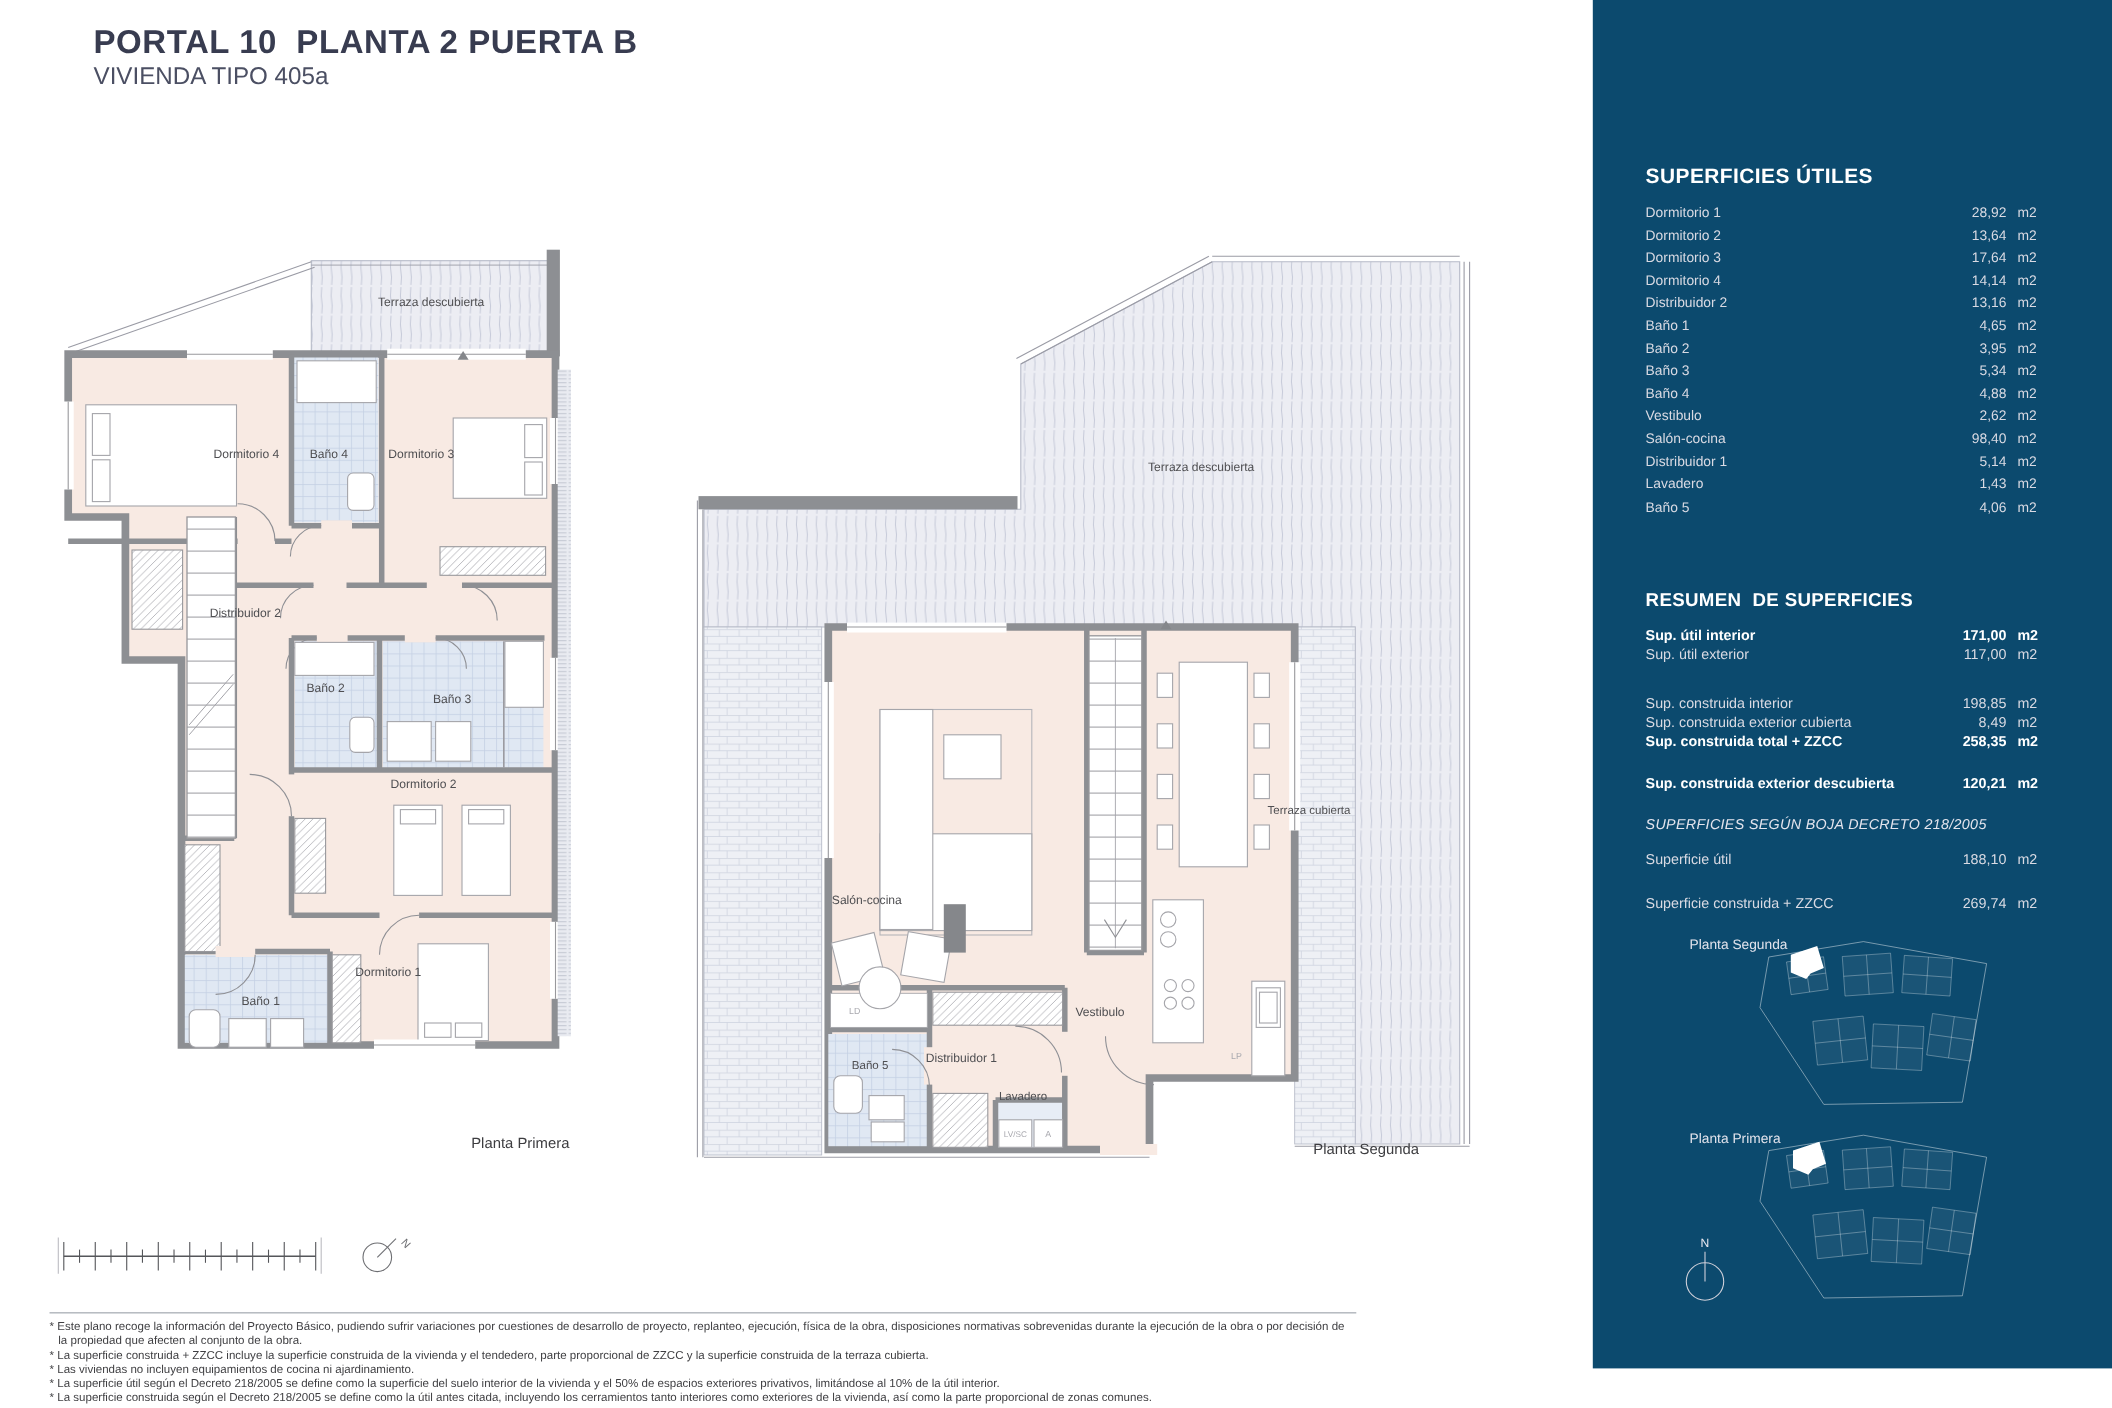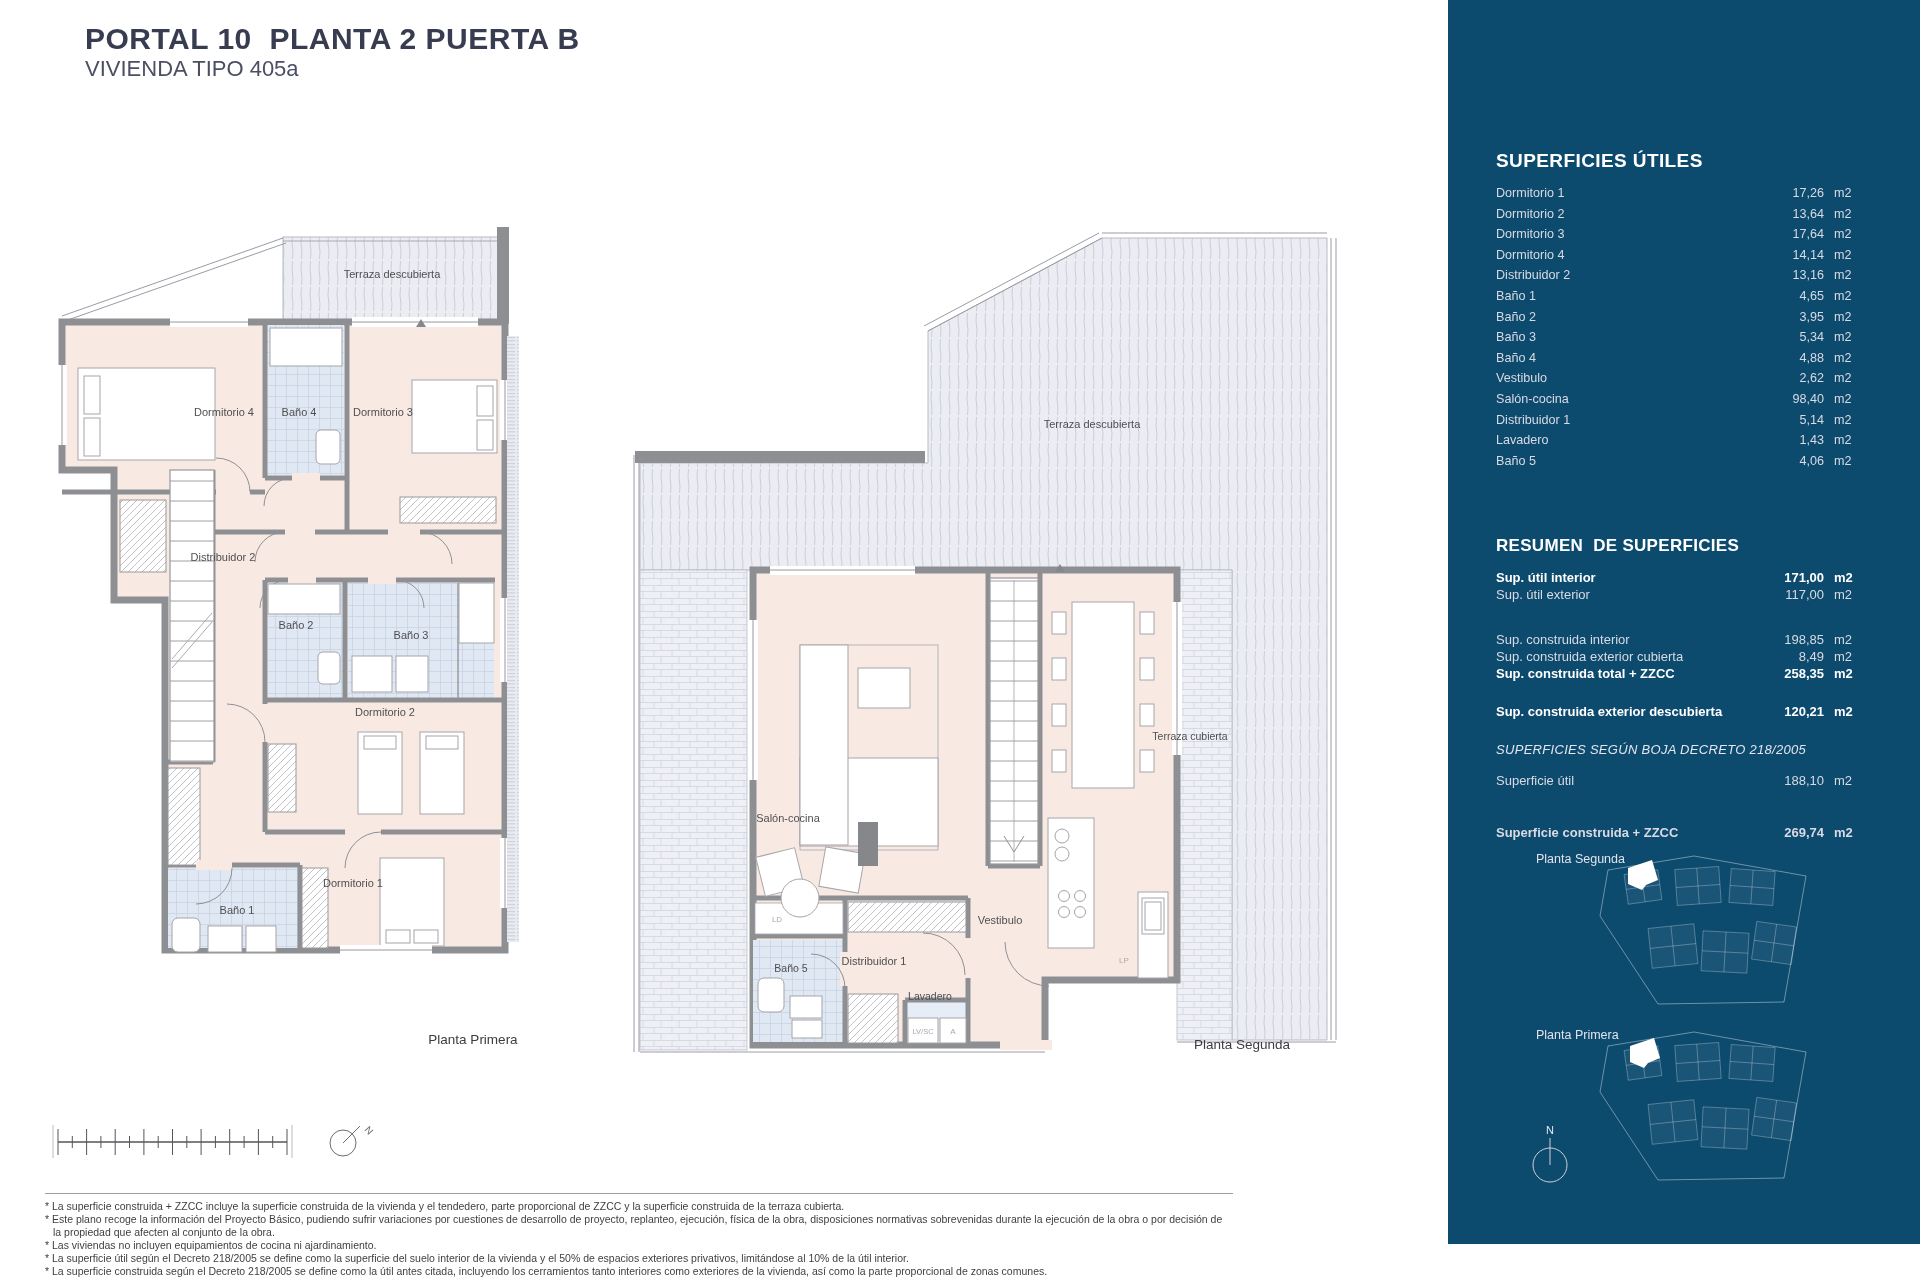--- a/index.html
+++ b/index.html
@@ -29,21 +29,21 @@
   .srow .unit{width:30px;margin-left:10px;}
   .rrow{display:flex;align-items:flex-start;height:17px;font-size:13px;color:#d9dae3;}
   .rrow .lab{flex:1;}
   .rrow .val{width:64px;text-align:right;}
   .rrow .unit{width:30px;margin-left:10px;}
   .rrow.bold{font-weight:bold;color:#ffffff;}
   .brow{display:flex;align-items:baseline;height:16px;font-size:13px;color:#d9dae3;}
   .brow .lab{flex:1;}
   .brow .val{width:64px;text-align:right;}
   .brow .unit{width:30px;margin-left:10px;}
-  .gap28{margin-top:28px;} .gap21{margin-top:21px;} .gap16{margin-top:16px;justify-content:space-between;} .gap18{margin-top:36px;font-weight:bold;}
+  .gap28{margin-top:28px;} .gap21{margin-top:21px;} .gap16{margin-top:16px;justify-content:space-between;} .gap18{margin-top:24px;}
   .mt14{margin-top:14px;}
   .keyplan-label{position:absolute;font-size:12.5px;color:#e2e3ec;}
   
   #footnotes{
     position:absolute;left:45px;top:1193px;width:1188px;
     border-top:1px solid #9aa0a8;padding-top:6px;
     font-size:10.5px;line-height:13px;color:#3f3f42;
   }
   #footnotes .fn{padding-left:8px;text-indent:-8px;}
   
@@ -345,21 +345,21 @@
   <div class="subtitle">VIVIENDA TIPO 405a</div>
 </div>
 
 <div id="sidebar">
 
   <div class="block" style="top:150px;">
     <div class="sbheading">SUPERFICIES ÚTILES</div>
     <div class="mt14">
       <div class="srow">
           <span class="lab">Dormitorio 1</span>
-          <span class="val">17,26</span>
+          <span class="val">28,92</span>
           <span class="unit">m2</span>
         </div>
       <div class="srow">
           <span class="lab">Dormitorio 2</span>
           <span class="val">13,64</span>
           <span class="unit">m2</span>
         </div>
       <div class="srow">
           <span class="lab">Dormitorio 3</span>
           <span class="val">17,64</span>
@@ -554,18 +554,18 @@
   </div>
 
   <svg width="60" height="80" viewBox="0 0 60 80" style="position:absolute;left:72px;top:1118px;">
     <circle cx="30" cy="47" r="17" fill="none" stroke="#cfd0da" stroke-width="1"></circle>
     <line x1="30" y1="20" x2="30" y2="47" stroke="#cfd0da" stroke-width="1"></line>
     <text x="30" y="16" font-size="11" fill="#e8e8f0" text-anchor="middle">N</text>
   </svg>
 </div>
 
 <div id="footnotes">
+  <div class="fn">* Este plano recoge la información del Proyecto Básico, pudiendo sufrir variaciones por cuestiones de desarrollo de proyecto, replanteo, ejecución, física de la obra, disposiciones normativas sobrevenidas durante la ejecución de la obra o por decisión de la propiedad que afecten al conjunto de la obra.</div>
   <div class="fn">* La superficie construida + ZZCC incluye la superficie construida de la vivienda y el tendedero, parte proporcional de ZZCC y la superficie construida de la terraza cubierta.</div>
-  <div class="fn">* Este plano recoge la información del Proyecto Básico, pudiendo sufrir variaciones por cuestiones de desarrollo de proyecto, replanteo, ejecución, física de la obra, disposiciones normativas sobrevenidas durante la ejecución de la obra o por decisión de la propiedad que afecten al conjunto de la obra.</div>
   <div class="fn">* Las viviendas no incluyen equipamientos de cocina ni ajardinamiento.</div>
   <div class="fn">* La superficie útil según el Decreto 218/2005 se define como la superficie del suelo interior de la vivienda y el 50% de espacios exteriores privativos, limitándose al 10% de la útil interior.</div>
   <div class="fn">* La superficie construida según el Decreto 218/2005 se define como la útil antes citada, incluyendo los cerramientos tanto interiores como exteriores de la vivienda, así como la parte proporcional de zonas comunes.</div>
 </div>
 
 </body></html>

